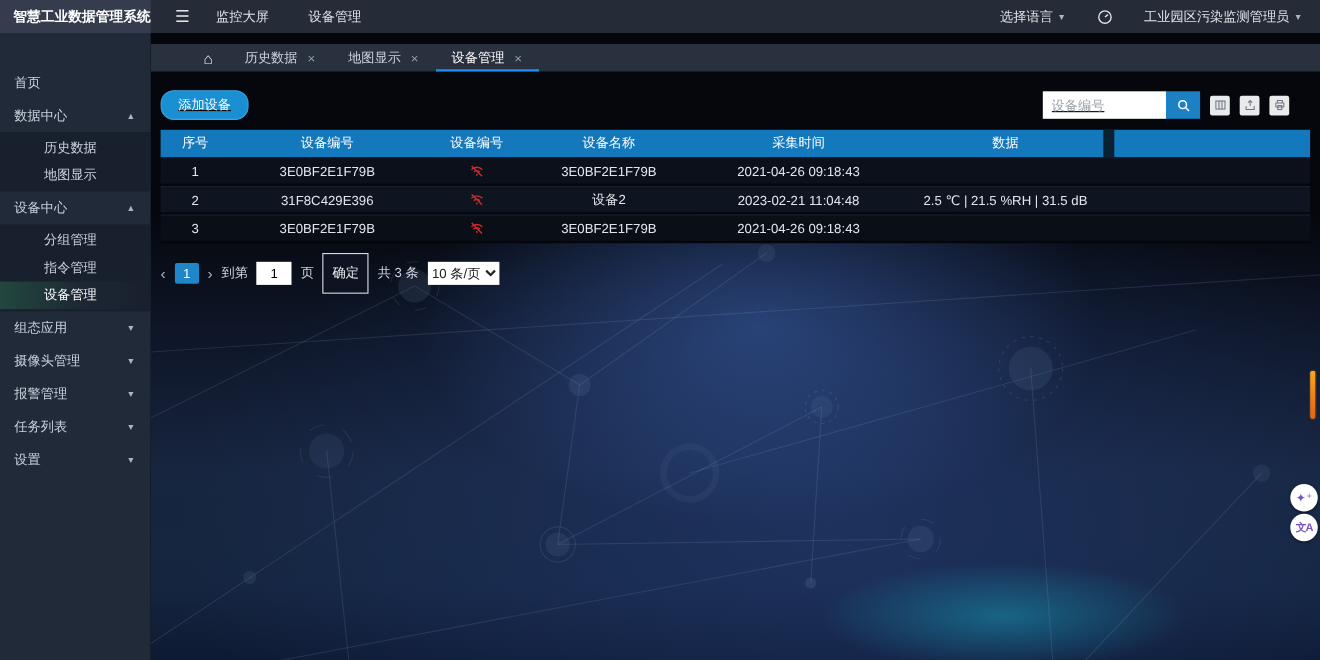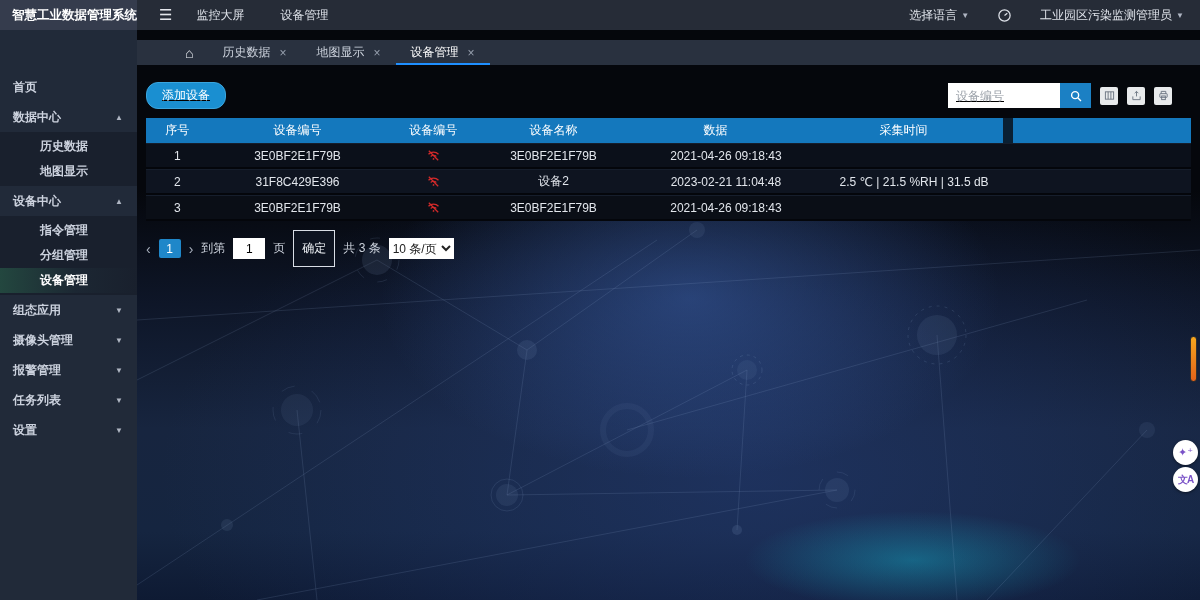--- a/index.html
+++ b/index.html
@@ -16,21 +16,21 @@
   .top-menu-item { margin-right:36px; cursor:pointer; }
   .top-right { margin-left:auto; display:flex; align-items:center; gap:28px; padding-right:16px; }
   .top-right .item { display:flex; align-items:center; gap:4px; cursor:pointer; }
   .caret { font-size:8px; color:#aeb5c2; }
 
   
   .body { display:flex; height:570px; }
 
   
   .sidebar { width:137px; background:#212a39; color:#ccd2de; font-size:12px;
-    flex-shrink:0; padding-top:42px; position:relative; z-index:4;font-weight:bold; }
+    flex-shrink:0; padding-top:30px; position:relative; z-index:4; }
   .side-item { height:30px; display:flex; align-items:center; justify-content:space-between;
     padding:0 14px 0 13px; cursor:pointer; }
   .submenu { background:#19202d; padding:2px 0; }
   .sub-item { height:25px; display:flex; align-items:center; padding-left:40px; cursor:pointer; }
   .sub-item.active { background:linear-gradient(90deg,#23473f 0%, #1c2733 55%, #19202d 100%); color:#fff; }
 
   
   .main { flex:1; position:relative; overflow:hidden; background:#05070c; }
   .main-bg { position:absolute; inset:0; z-index:0;
     background:
@@ -142,24 +142,24 @@
         <div class="sub-item">
             <span>地图显示</span>
           </div>
       </div>
       <div class="side-item">
         <span>设备中心</span>
         <span class="caret">▲</span>
       </div>
       <div class="submenu">
         <div class="sub-item">
+            <span>分组管理</span>
+          </div>
+        <div class="sub-item">
             <span>指令管理</span>
-          </div>
-        <div class="sub-item">
-            <span>分组管理</span>
           </div>
         <div class="sub-item active">
             <span>设备管理</span>
           </div>
       </div>
       <div class="side-item">
         <span>组态应用</span>
         <span class="caret">▼</span>
       </div>
       <div class="side-item">
@@ -273,22 +273,22 @@
             </button>
           </div>
         </div>
 
         <div class="table">
           <div class="thead">
             <div class="th c1">序号</div>
             <div class="th c2">设备编号</div>
             <div class="th c3">设备编号</div>
             <div class="th c4">设备名称</div>
+            <div class="th c5">采集时间</div>
             <div class="th c6">数据</div>
-            <div class="th c5">采集时间</div>
             <div class="gutter"></div>
           </div>
 
           <div class="trow">
             <div class="td c1">1</div>
             <div class="td c2">3E0BF2E1F79B</div>
             <div class="td c3">
               <svg width="15" height="15" viewBox="0 0 24 24" fill="none" stroke="#d42a2a" stroke-width="2">
                 <path d="M4 10 a11 11 0 0 1 16 0"></path>
                   <path d="M7.5 13.5 a6.5 6.5 0 0 1 9 0"></path>

